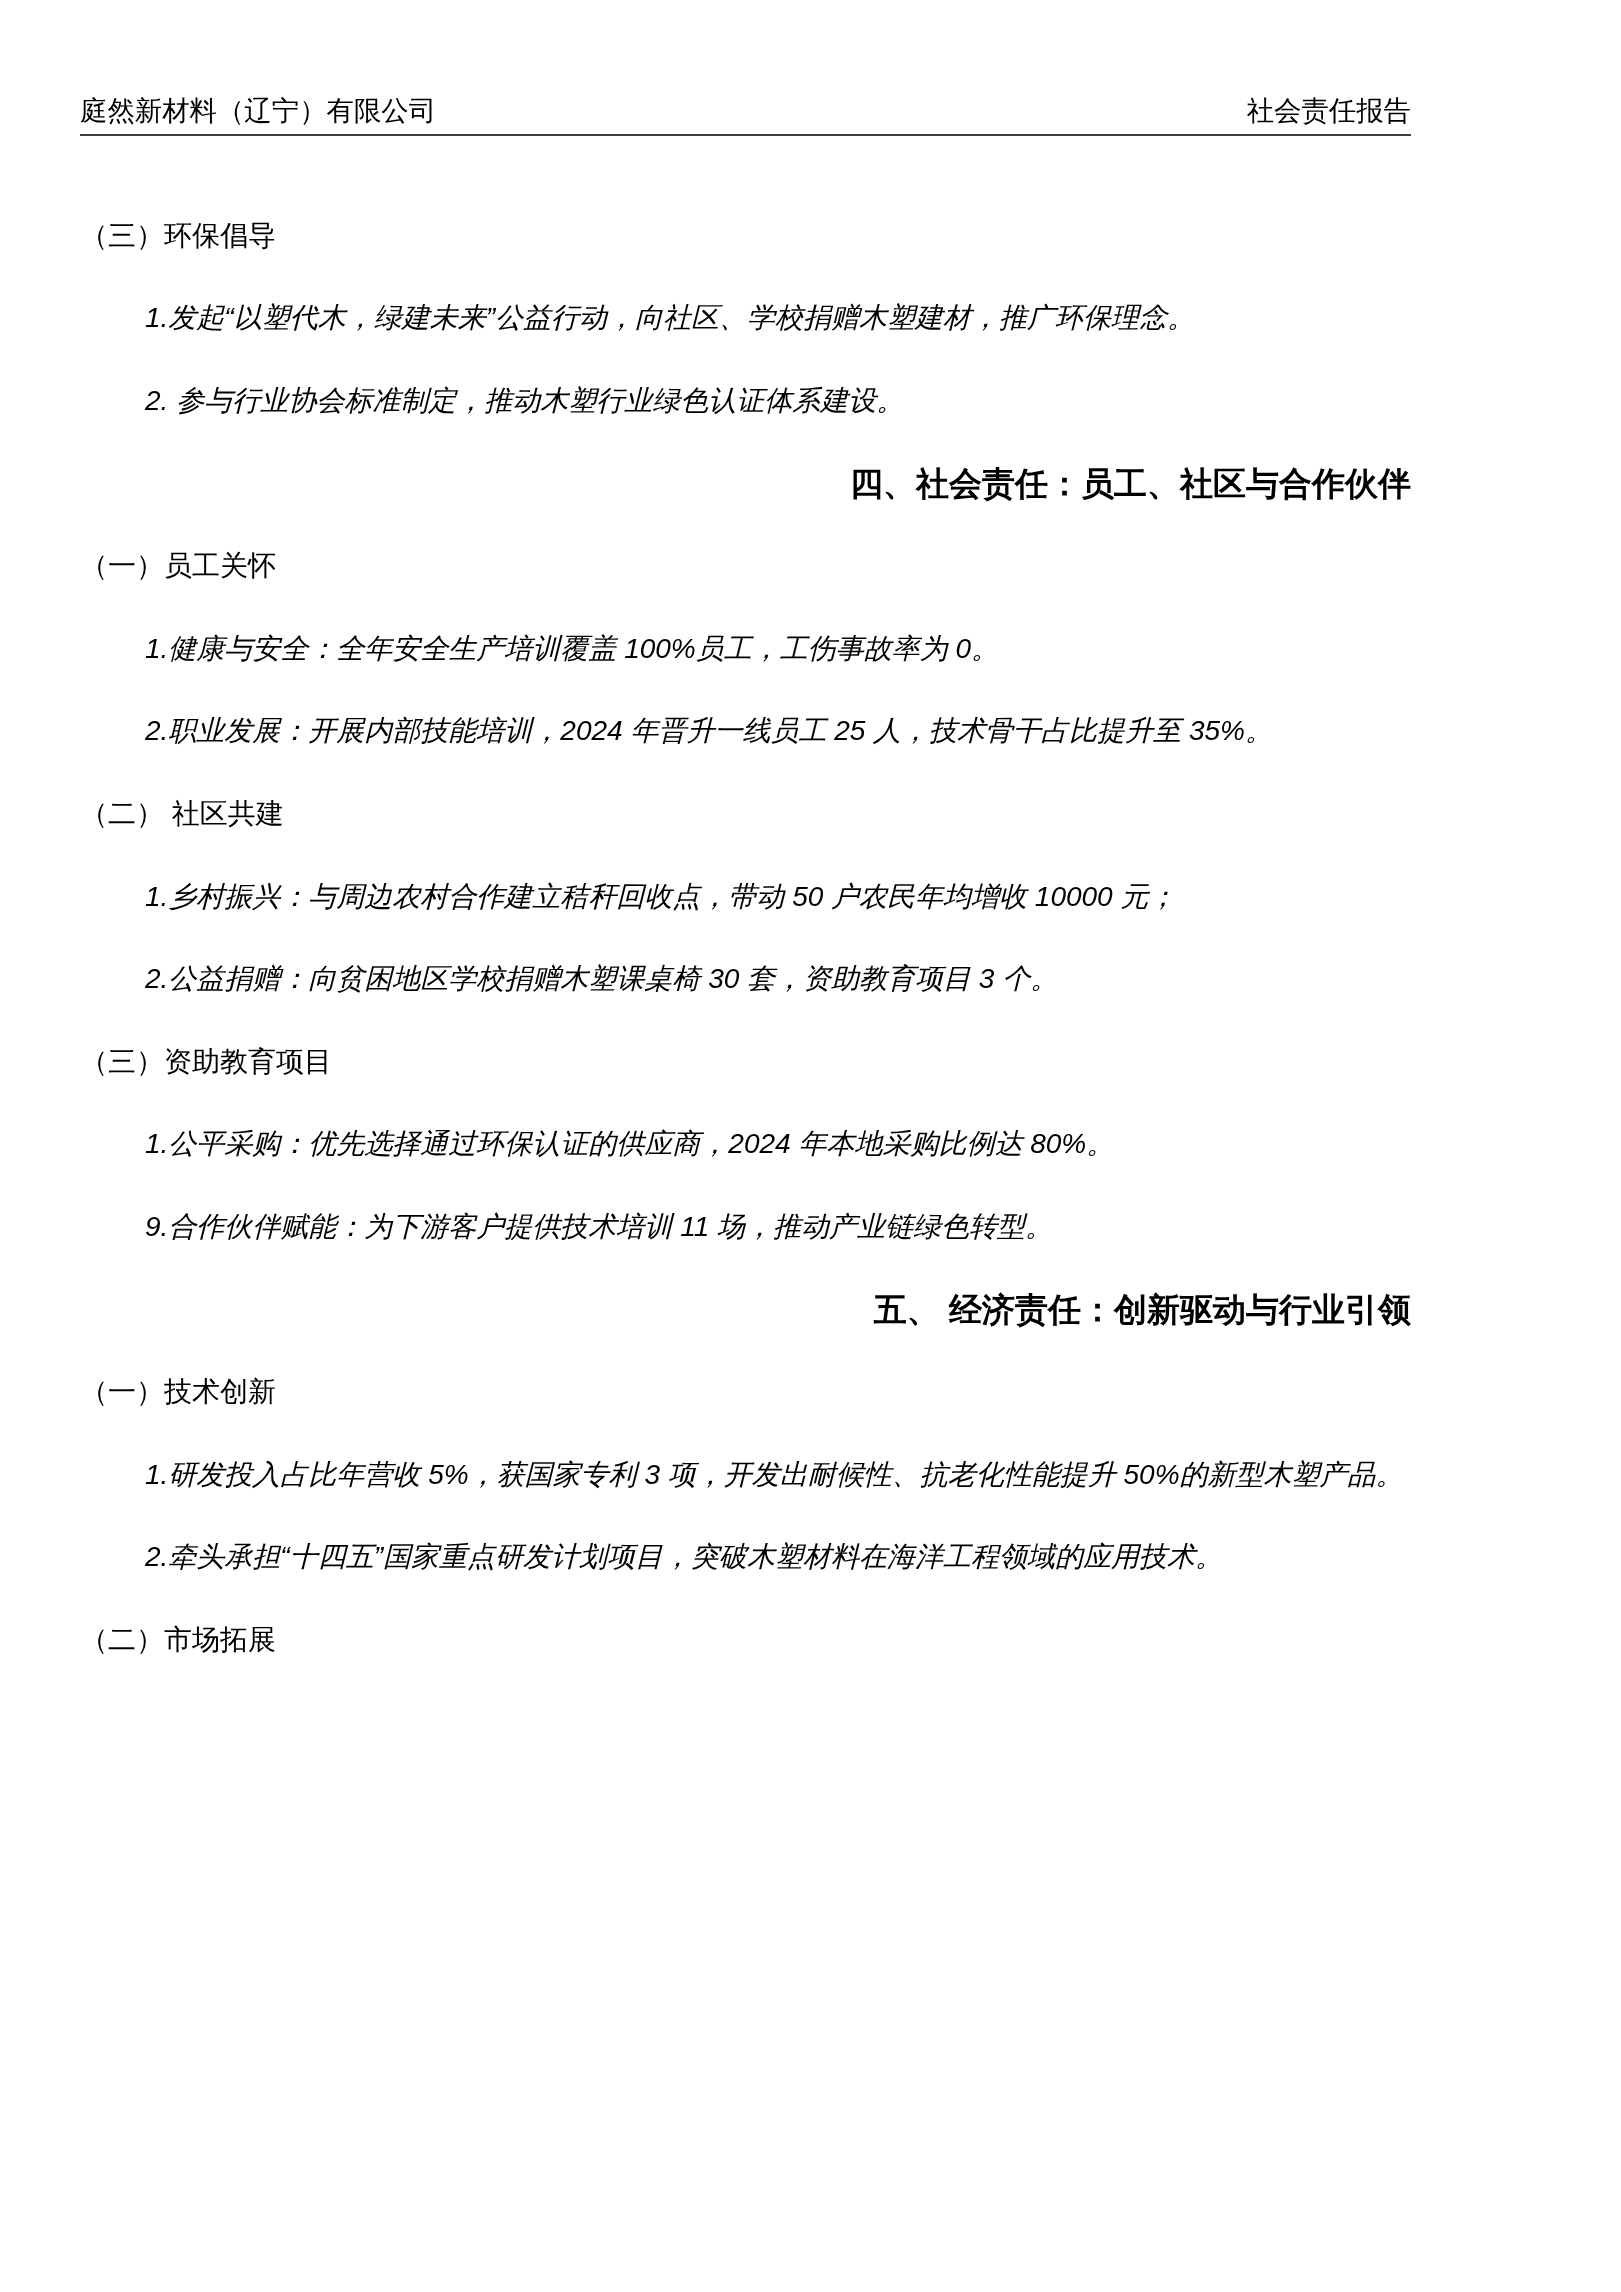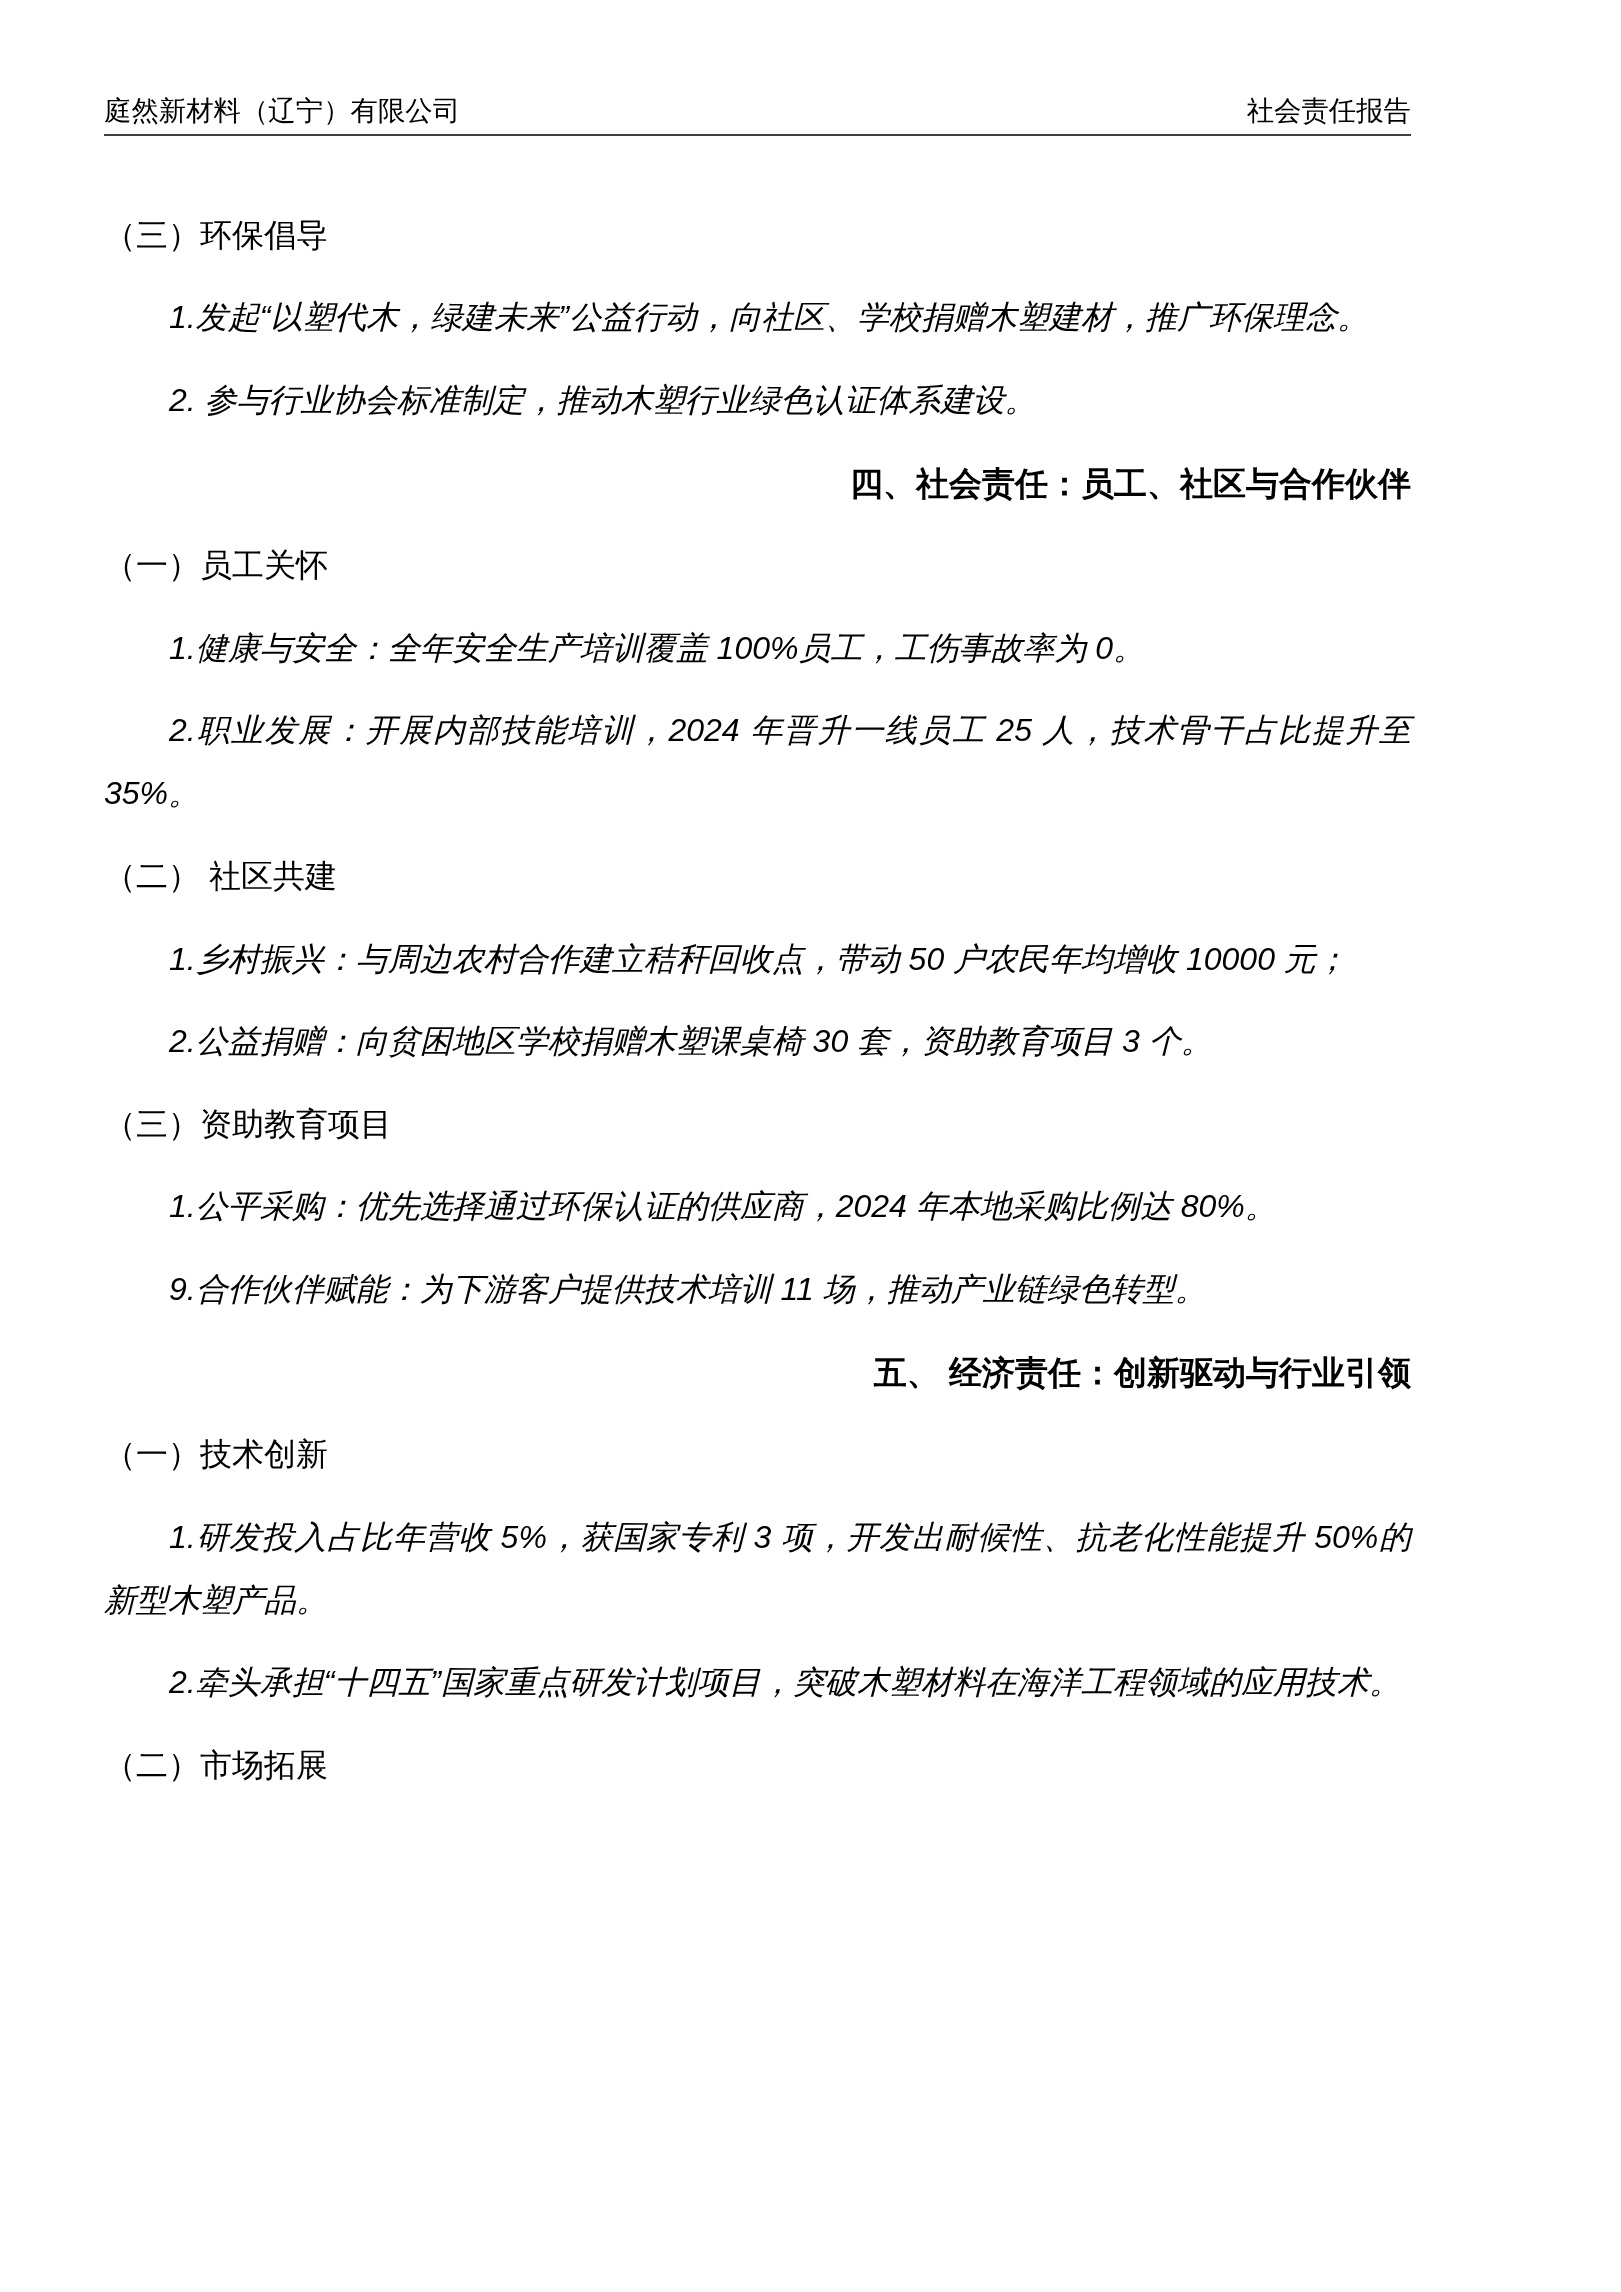--- a/index.html
+++ b/index.html
@@ -12,40 +12,40 @@
     box-sizing: border-box;
     width: 1621px;
     height: 2293px;
     background: #ffffff;
     color: #000000;
     font-family: "Liberation Sans", sans-serif;
     overflow: hidden;
   }
   .page-inner {
     box-sizing: border-box;
-    padding: 0 210px 0 104px;
+    padding: 0 210px 0 80px;
   }
   .running-header {
     display: flex;
     justify-content: space-between;
     align-items: flex-end;
     padding-top: 96px;
     padding-bottom: 6.9px;
     border-bottom: 2px solid #3f3f3f;
     font-family: "Liberation Serif", serif;
     font-size: 27.4px;
     line-height: 31px;
     color: #000000;
   }
   .doc-body {
     margin-top: 68px;
   }
   .doc-body p {
     margin: 0 0 19.6px 0;
-    font-size: 32px;
+    font-size: 28px;
     line-height: 63px;
     text-align: justify;
     text-justify: inter-ideograph;
     word-break: normal;
   }
   p.indent {
     text-indent: 65px;
     font-style: italic;
   }
   p.h2 {

